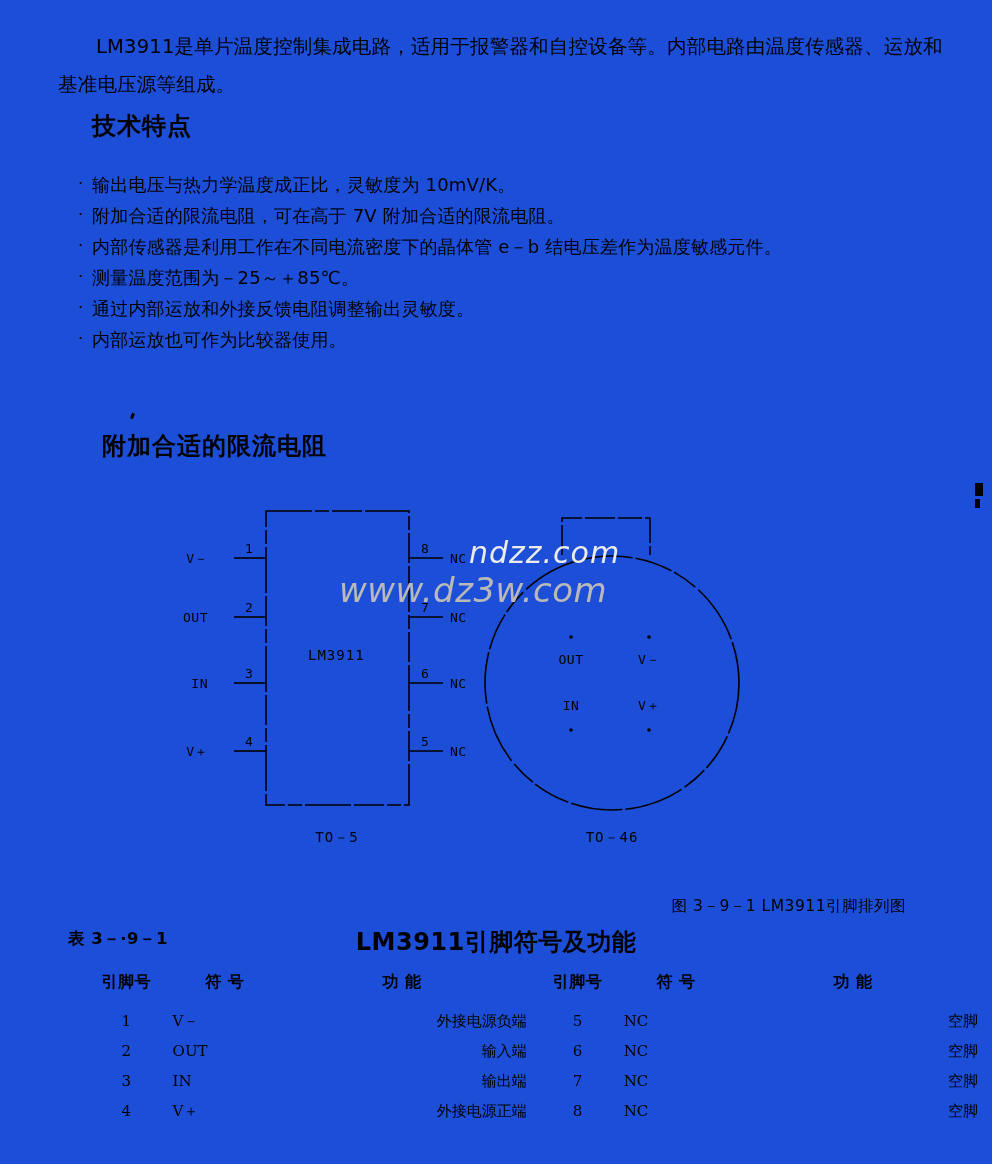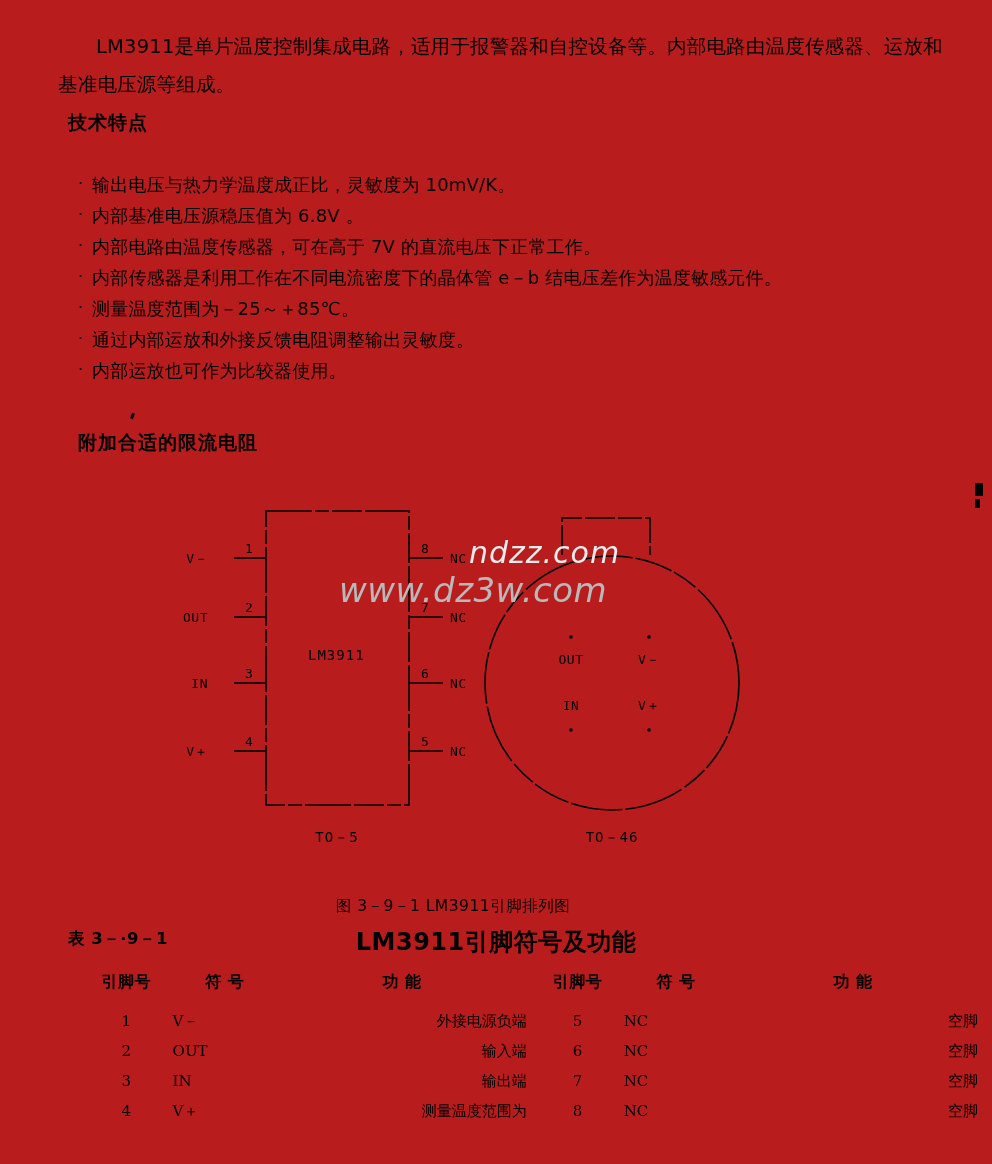--- a/index.html
+++ b/index.html
@@ -9,42 +9,43 @@
   }
   body {
     font-family: "DejaVu Sans", "Liberation Sans", sans-serif;
     color: #000000;
   }
   #page {
     position: relative;
     width: 992px;
     height: 1164px;
     overflow: hidden;
-    background: #b91c1c;
+    background: #1d4ed8;
   }
 
   
   .intro {
     position: absolute;
     left: 58px;
     top: 8px;
     width: 888px;
     font-size: 19.5px;
     line-height: 38px;
     text-indent: 38px;
     letter-spacing: 0.2px;
     font-family: "DejaVu Sans", "Liberation Sans", sans-serif;
   }
 
   
   .sec-head {
     position: absolute;
-    font-size: 19px;
+    font-size: 24px;
     font-weight: bold;
     letter-spacing: 1px;
+    margin-left: 24px;
   }
   #head-features { left: 68px; top: 110px; }
   #head-pinout  { left: 78px; top: 430px; }
 
   
   .bullets {
     position: absolute;
     left: 78px;
     top: 168px;
     width: 880px;
@@ -93,21 +94,21 @@
     font-size: 30px;
     color: #ececec;
     letter-spacing: 1px;
   }
 
   
   #fig-caption {
     position: absolute;
     left: 0; top: 896px;
     width: 906px;
-    text-align: center;
+    text-align: right;
     font-size: 15.5px;
     letter-spacing: 0.5px;
   }
   #table-no {
     position: absolute;
     left: 68px; top: 928px;
     font-size: 16.5px;
     font-weight: bold;
     letter-spacing: 0.5px;
   }
@@ -169,22 +170,21 @@
 <body>
 
 <div id="page">
 
   <p class="intro">LM3911是单片温度控制集成电路，适用于报警器和自控设备等。内部电路由温度传感器、运放和基准电压源等组成。</p>
 
   <div class="sec-head" id="head-features">技术特点</div>
 
   <div class="bullets">
     <div class="bullet"><span class="dot">·</span><span>输出电压与热力学温度成正比，灵敏度为 10mV/K。</span></div>
-    <div class="bullet"><span class="dot">·</span><span>内部基准电压源稳压值为 6.8V 。</span></div>
-    <div class="bullet"><span class="dot">·</span><span>内部电路由温度传感器，可在高于 7V 的直流电压下正常工作。</span></div>
+    <div class="bullet"><span class="dot">·</span><span>附加合适的限流电阻，可在高于 7V 附加合适的限流电阻。</span></div>
     <div class="bullet"><span class="dot">·</span><span>内部传感器是利用工作在不同电流密度下的晶体管 e－b 结电压差作为温度敏感元件。</span></div>
     <div class="bullet"><span class="dot">·</span><span>测量温度范围为－25～＋85℃。</span></div>
     <div class="bullet"><span class="dot">·</span><span>通过内部运放和外接反馈电阻调整输出灵敏度。</span></div>
     <div class="bullet"><span class="dot">·</span><span>内部运放也可作为比较器使用。</span></div>
   </div>
 
   <div class="artifact" style="left:131px; top:413px; width:3px; height:6px; transform:rotate(20deg);"></div>
 
   <div class="sec-head" id="head-pinout">附加合适的限流电阻</div>
 
@@ -306,21 +306,21 @@
         <td class="c-sym vline">IN</td>
         <td class="c-fn vline2">输出端</td>
         <td class="c-gap"></td>
         <td class="c-num vline">7</td>
         <td class="c-sym vline">NC</td>
         <td class="c-fn">空脚</td>
       </tr>
       <tr>
         <td class="c-num vline bottomrule">4</td>
         <td class="c-sym vline bottomrule">V＋</td>
-        <td class="c-fn vline2 bottomrule">测量温度范围为</td>
+        <td class="c-fn vline2 bottomrule">外接电源正端</td>
         <td class="c-gap bottomrule"></td>
         <td class="c-num vline bottomrule">8</td>
         <td class="c-sym vline bottomrule">NC</td>
         <td class="c-fn bottomrule">空脚</td>
       </tr>
     </tbody>
   </table>
 
 </div>
 

